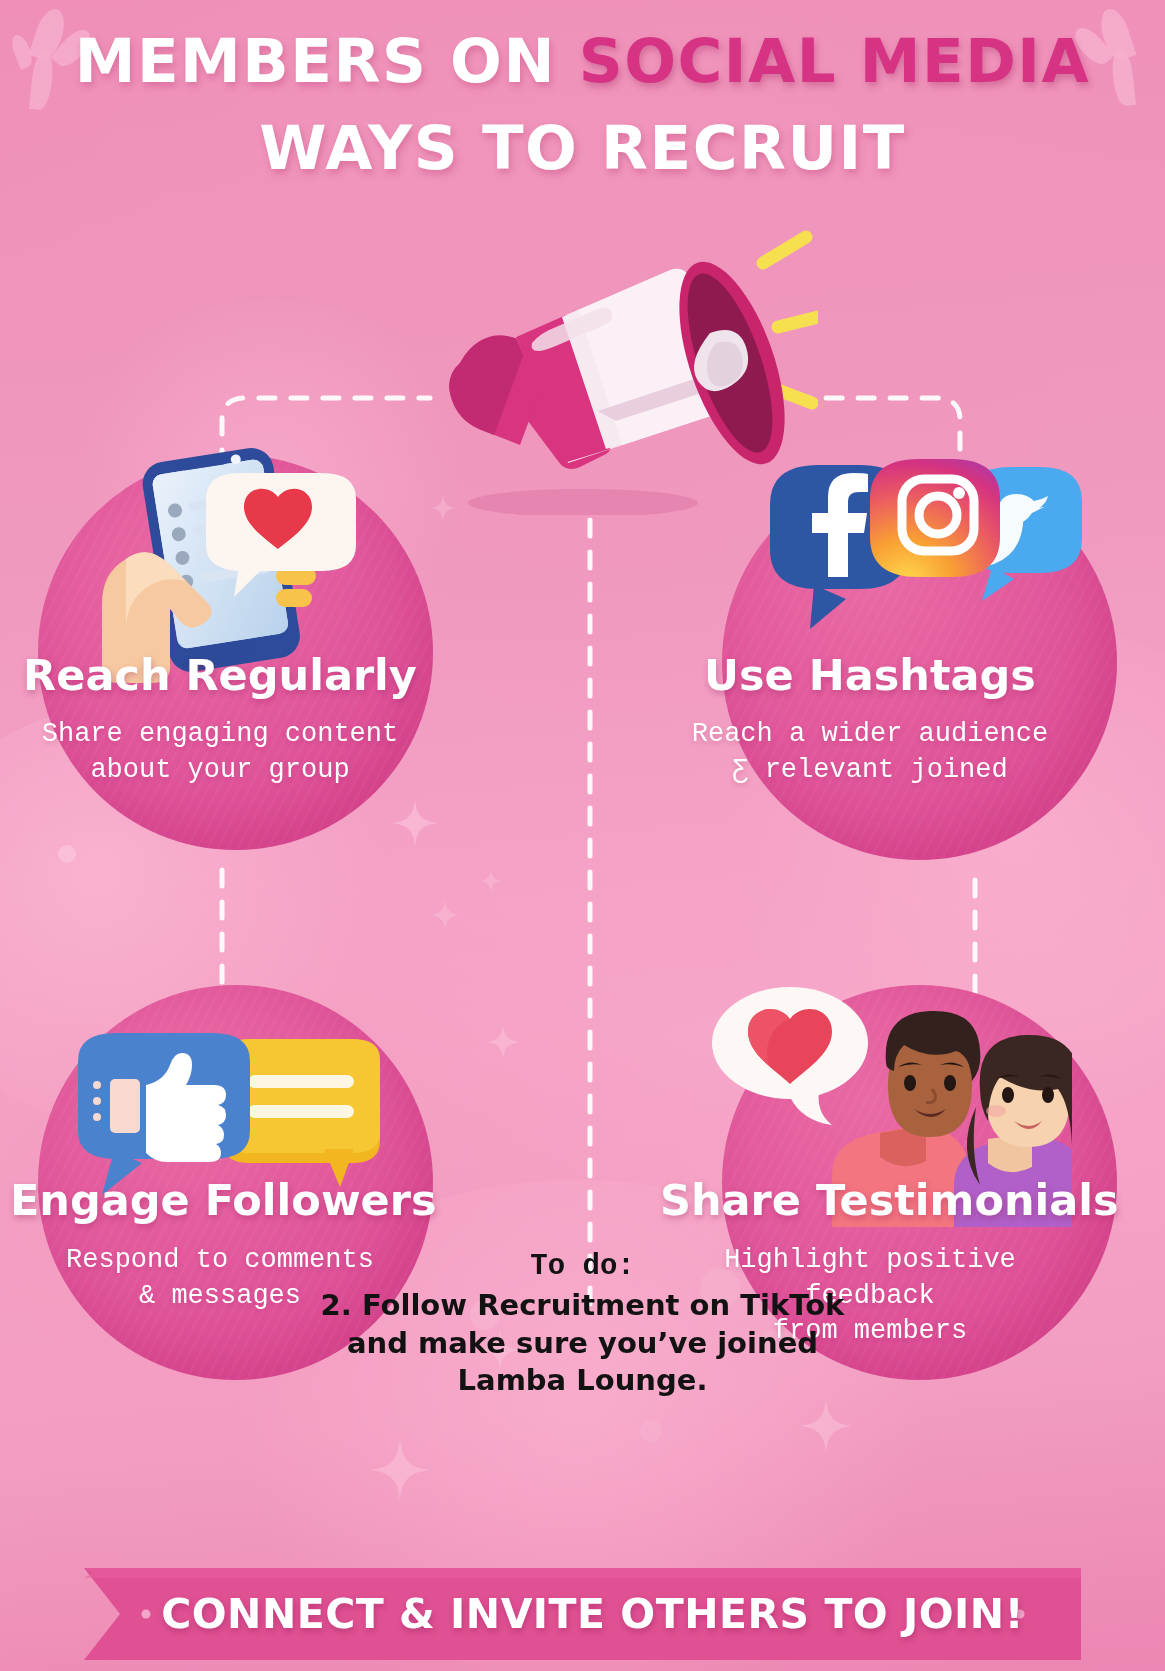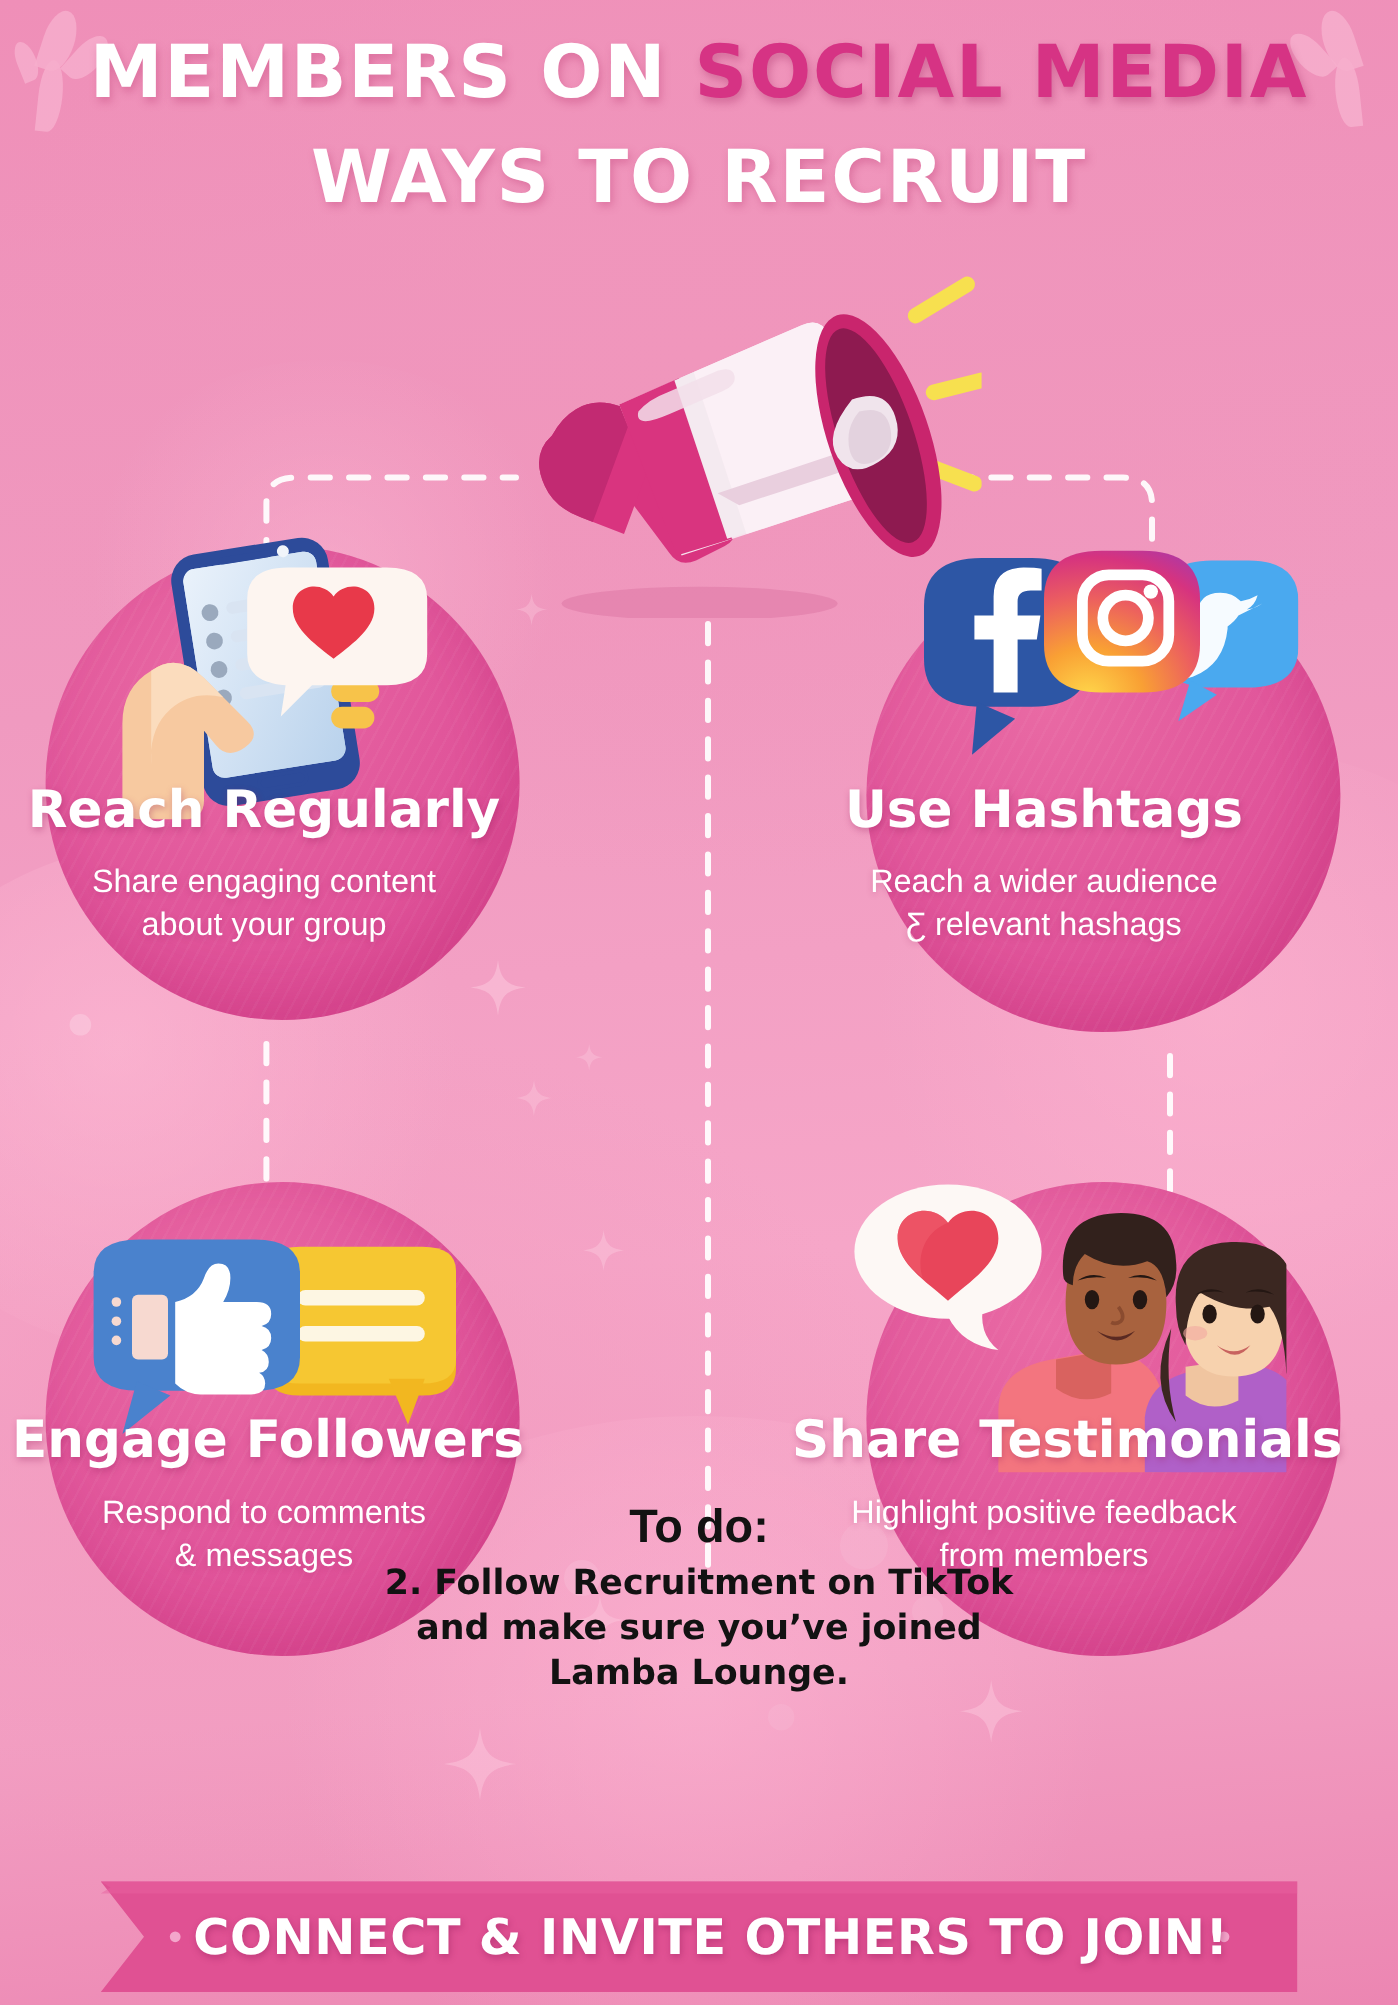--- a/index.html
+++ b/index.html
@@ -92,21 +92,21 @@
     font-family: "DejaVu Sans", sans-serif;
     font-weight: 700;
     font-size: 43px;
     color: #ffffff;
     text-shadow: 1px 3px 6px rgba(150,30,90,.35);
     white-space: nowrap;
   }
   .card-desc {
     position: absolute; z-index: 6; width: 100%;
     text-align: center;
-    font-family: Liberation Sans, sans-serif;
+    font-family: Liberation Mono, monospace;
     font-size: 27px;
     line-height: 1.32;
     color: #ffffff;
     text-shadow: 0 2px 5px rgba(150,30,90,.25);
     white-space: pre-line;
   }
 
   
   #card-post     { left: 10px;  top: 455px; }
   #card-post   .card-circle { left: 28px; top: 0; }
@@ -127,22 +127,22 @@
   #card-testi  .card-circle { left: 62px; top: 0; }
   #card-testi  .card-title  { top: 190px; }
   #card-testi  .card-desc   { top: 258px; }
 
   
   .todo {
     position: absolute; left: 50%; transform: translateX(-50%);
     top: 1248px; width: 560px; text-align: center; z-index: 7;
   }
   .todo-head {
-    font-family: Liberation Sans, sans-serif;
-    font-weight: 700; font-size: 39px; color: #121212;
+    font-family: Liberation Mono, monospace;
+    font-weight: 700; font-size: 29px; color: #121212;
     line-height: 1.28; margin-bottom: 2px;
   }
   .todo-item {
     font-family: "DejaVu Sans", sans-serif;
     font-weight: 700; font-size: 29px; color: #121212;
     line-height: 1.3; white-space: pre-line;
   }
 
   
   .banner-wrap { position: absolute; left: 0; top: 1556px; width: 100%; height: 115px; z-index: 8; }
@@ -343,21 +343,21 @@
           </defs>
           <path d="M118 44 q0 -40 48 -40 l34 0 q48 0 48 40 l0 38 q0 40 -48 40 l-34 0 q-48 0 -48 -40 z" fill="url(#igGrad)"></path>
           <rect x="150" y="24" width="72" height="72" rx="22" fill="none" stroke="#ffffff" stroke-width="9"></rect>
           <circle cx="186" cy="60" r="19" fill="none" stroke="#ffffff" stroke-width="9"></circle>
           <circle cx="207" cy="38" r="6" fill="#ffffff"></circle>
         </g>
       </svg>
     </div>
     <div class="card-title">Use Hashtags</div>
     <div class="card-desc">Reach a wider audience
-Ƹ relevant hashags</div>
+Ƹ relevant joined</div>
   </div>
 
   <div class="card" id="card-engage">
     <div class="card-circle"></div>
     <div class="card-art" style="left:62px;top:38px;">
       <svg width="310" height="190" viewBox="0 0 310 190">
 
         <path d="M150 44 q0 -22 28 -22 l102 0 q28 0 28 22 l0 74 q0 22 -28 22 l-102 0 q-28 0 -28 -22 z" fill="#f2b720"></path>
         <path d="M150 36 q0 -20 28 -20 l102 0 q28 0 28 20 l0 74 q0 20 -28 20 l-102 0 q-28 0 -28 -20 z" fill="#f6c732"></path>
         <path d="M252 126 l16 38 l14 -38 z" fill="#f2b720"></path>

